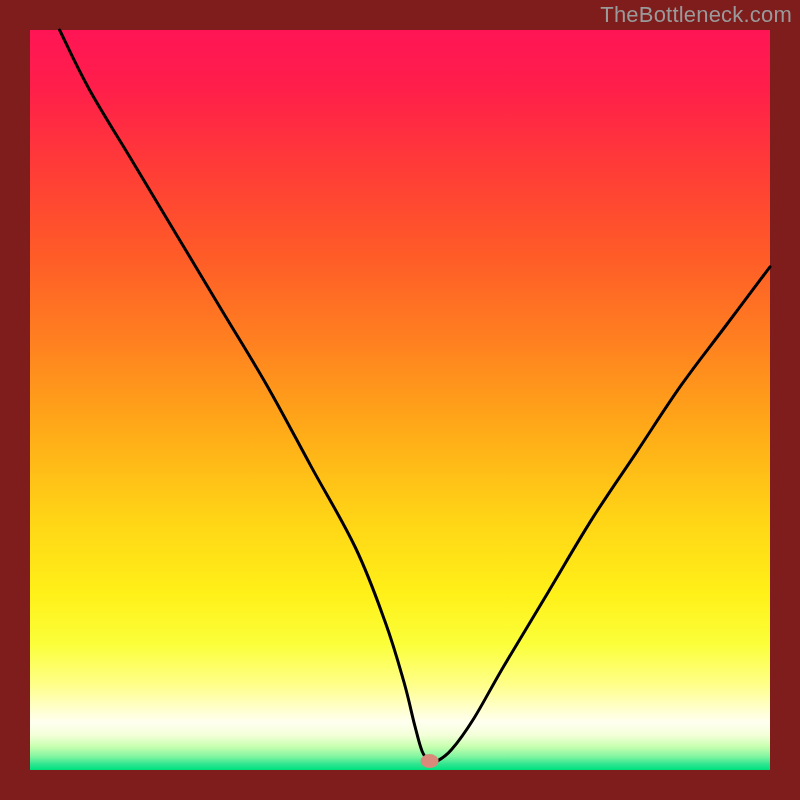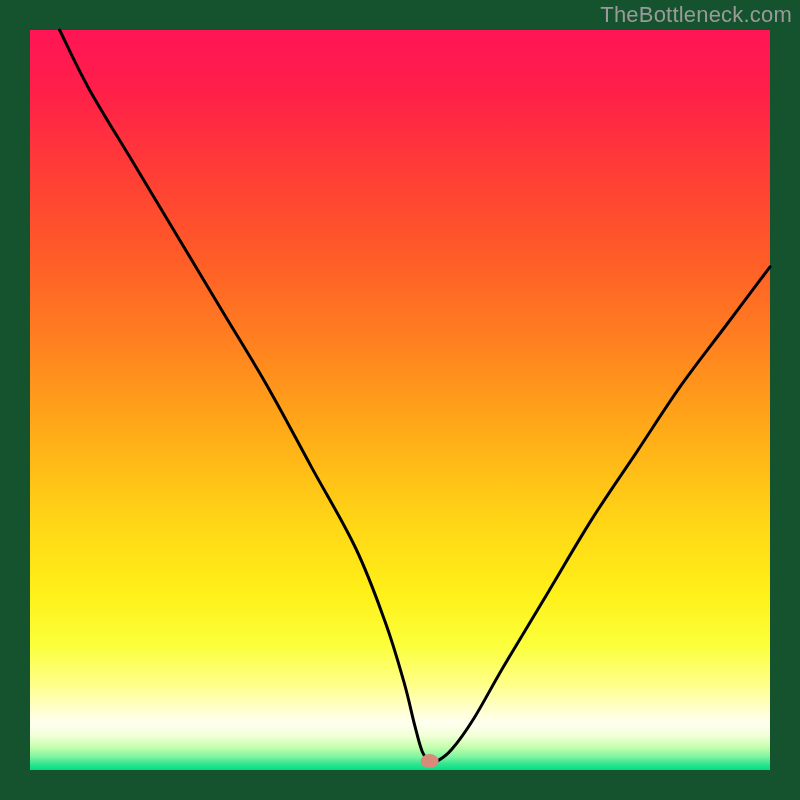--- a/index.html
+++ b/index.html
@@ -7,21 +7,21 @@
     padding: 0;
     width: 800px;
     height: 800px;
     background: #000;
     overflow: hidden;
   }
   .frame {
     width: 800px;
     height: 800px;
     position: relative;
-    background: #14532d;
+    background: #7f1d1d;
   }
   .watermark {
     position: absolute;
     top: 2px;
     right: 8px;
     color: #9a9a9a;
     font-family: Arial, Helvetica, sans-serif;
     font-size: 22px;
     font-weight: 500;
     letter-spacing: 0.2px;

